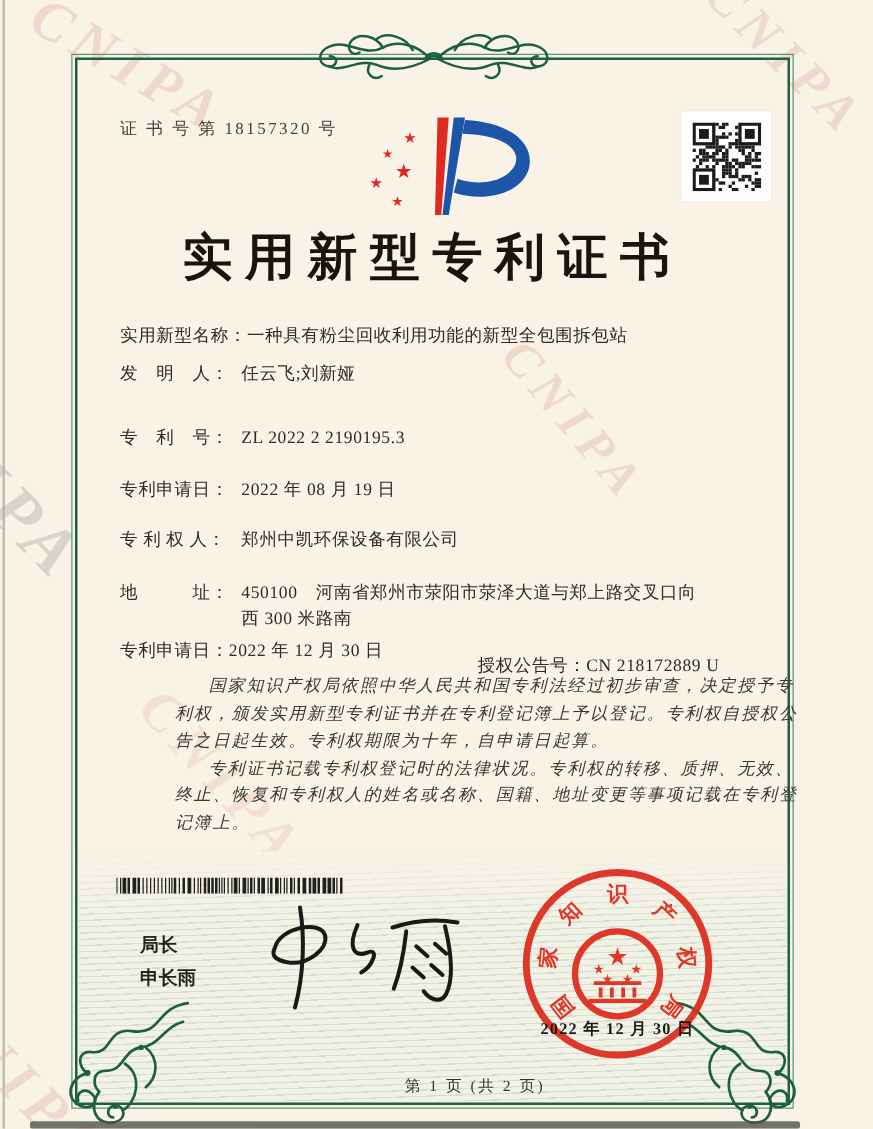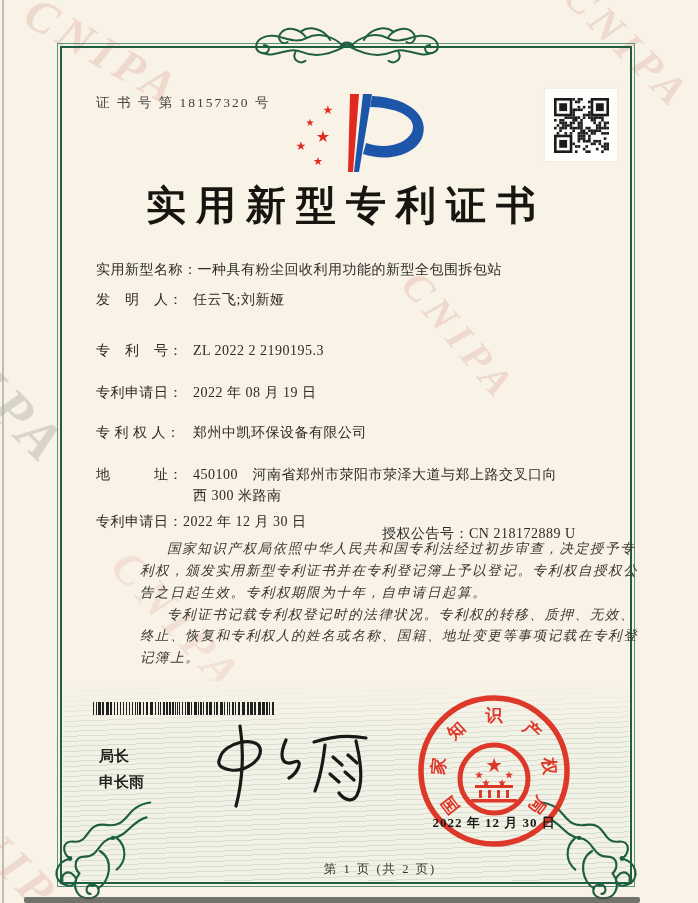--- a/index.html
+++ b/index.html
@@ -50,21 +50,21 @@
   .row{position:absolute;left:38px;width:520px;font-size:14px;color:#2e2b27;letter-spacing:.5px;z-index:4;line-height:21px;}
   .flabel{display:inline-block;min-width:97px;vertical-align:top;}
   .fvalue{display:inline-block;vertical-align:top;white-space:pre-line;max-width:415px;}
   .grant-right{position:absolute;left:286px;top:0;white-space:nowrap;margin-top:12px;}
   .paras{position:absolute;left:38px;top:494px;width:503px;z-index:4;margin-left:44px;}
   .paras p{
     margin:0;font-size:13.5px;font-style:italic;color:#3a3731;
     letter-spacing:1.6px;line-height:1.62;text-indent:2em;
   }
   .barcode{position:absolute;left:35px;top:658px;width:186px;height:13px;z-index:4;}
-  .signoff{position:absolute;left:41px;top:703px;z-index:4;
+  .signoff{position:absolute;left:54px;top:703px;z-index:4;
            font-family:"Liberation Sans","DejaVu Sans",sans-serif;font-size:15px;font-weight:600;color:#24231f;}
   .signoff .name{margin-top:7px;}
   .signature{position:absolute;left:140px;top:670px;width:182px;height:108px;z-index:4;}
   .seal{position:absolute;left:349px;top:640px;width:174px;height:174px;z-index:4;opacity:.93;}
   .seal text{font-weight:bold;fill:var(--seal_red);font-family:"Liberation Serif","DejaVu Serif",serif;}
   .seal-date{position:absolute;left:346px;top:770px;width:180px;text-align:center;z-index:5;
              font-size:13px;font-weight:bold;color:#1c1a17;letter-spacing:1px;}
   .footer{position:absolute;left:0;top:817px;width:100%;text-align:center;font-size:12.5px;
           letter-spacing:2px;color:#35332e;z-index:4;margin-left:34px;}
   .star{fill:var(--logo_red);}

